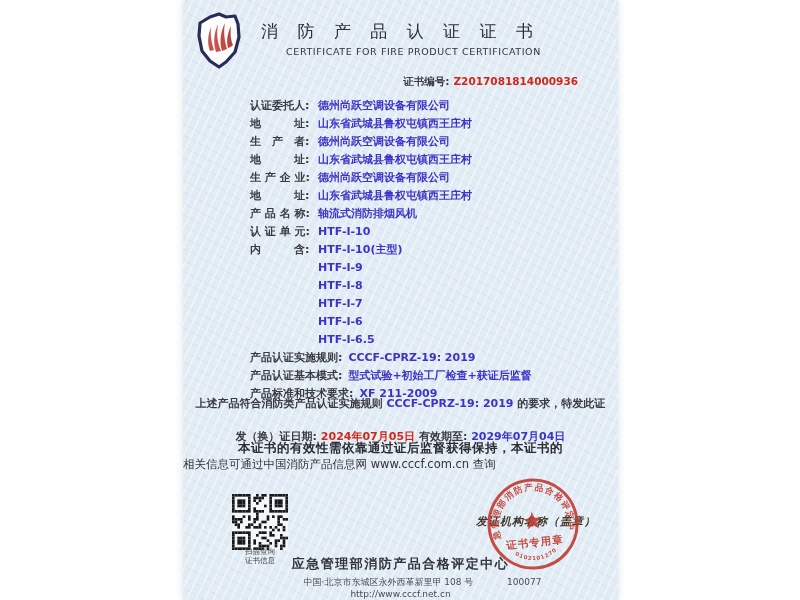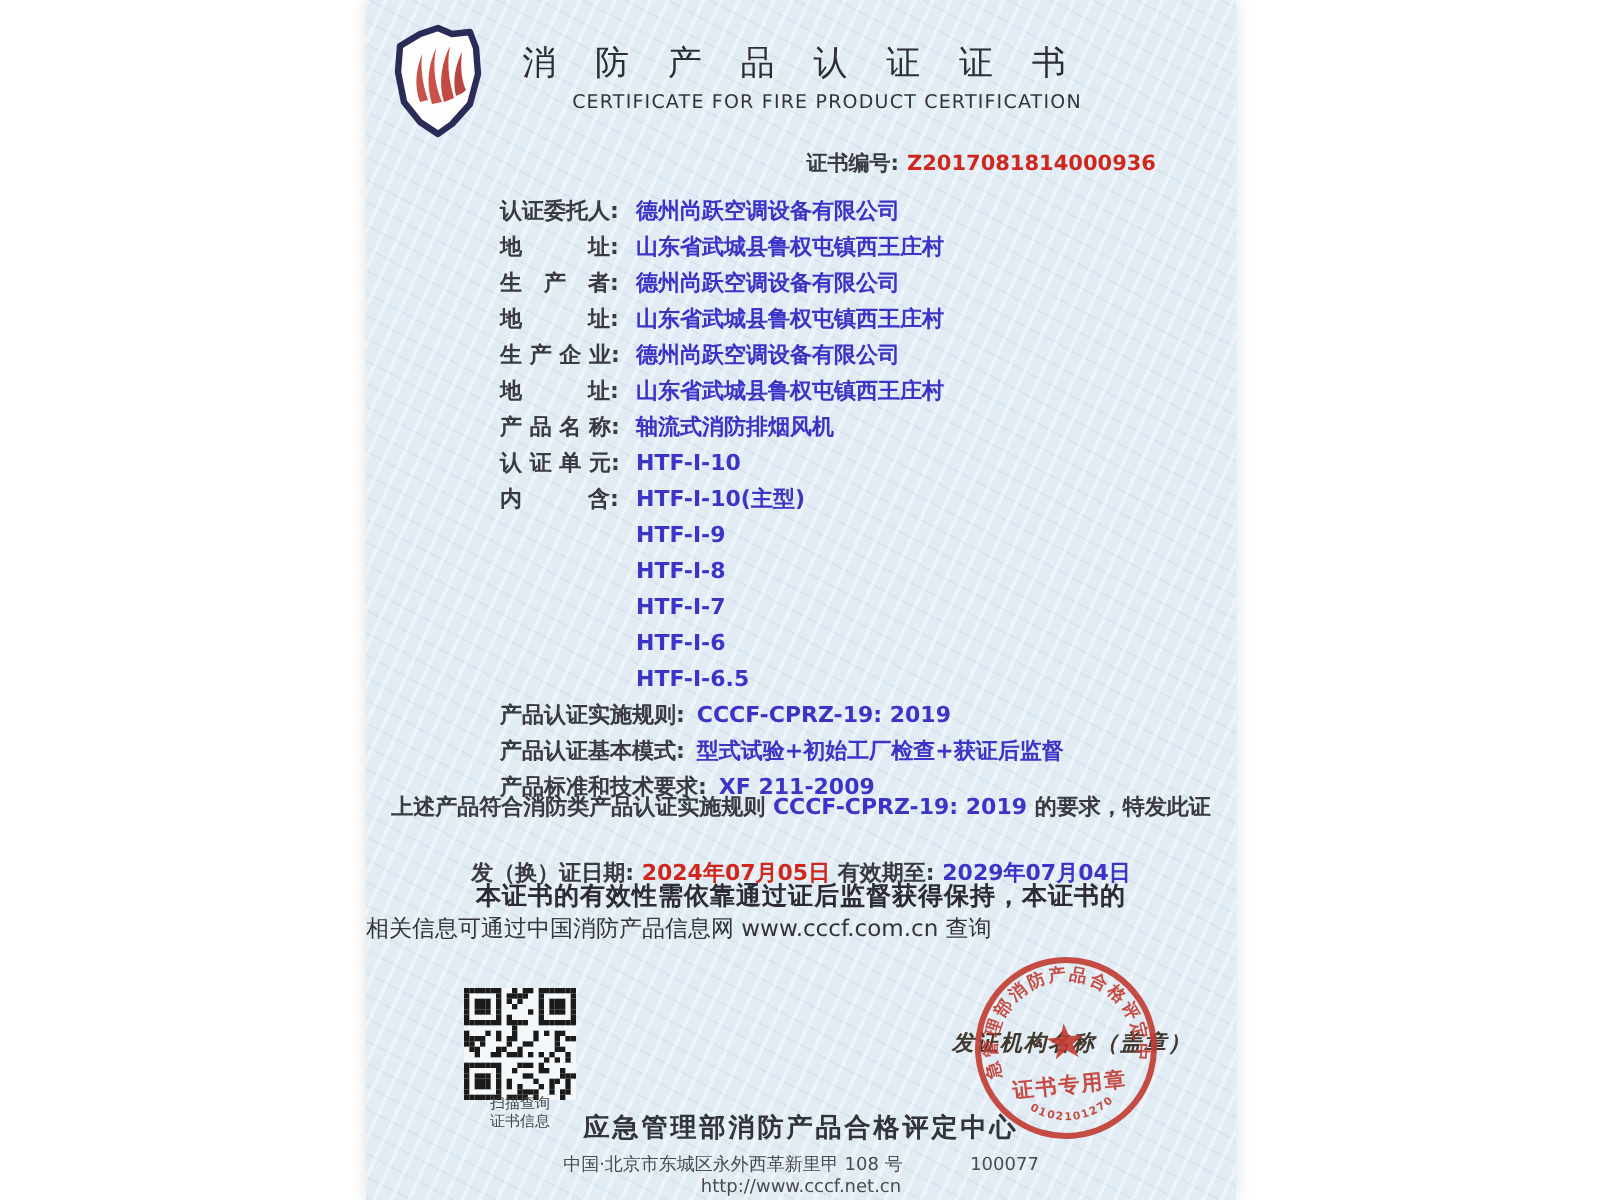--- a/index.html
+++ b/index.html
@@ -47,21 +47,21 @@
   .authority{
     position:absolute;left:293px;top:514px;width:142px;z-index:1;
     font-family:"Liberation Serif","DejaVu Serif",serif;font-style:italic;font-weight:700;
     font-size:11px;letter-spacing:1px;color:#41392e;white-space:nowrap;
   }
   .seal{position:absolute;left:302px;top:476px;width:96px;height:96px;z-index:2;
     transform:rotate(-6deg);opacity:.9;}
   .footer-org{position:absolute;left:0;top:555px;width:100%;text-align:center;
     font-size:13px;font-weight:700;letter-spacing:1.5px;color:#33333a;}
   .footer-addr{position:absolute;left:0;top:576px;width:100%;text-align:center;
-    font-size:9px;color:#4a4a52;}
+    font-size:9px;color:#4a4a52;padding-left:22px;}
   .footer-url{position:absolute;left:0;top:589px;width:100%;text-align:center;
     font-size:9px;color:#4a4a52;}
 </style>
 </head>
 <body>
 
 <div class="paper">
 
   <div class="logo">
     <svg width="48" height="60" viewBox="0 0 48 60">

